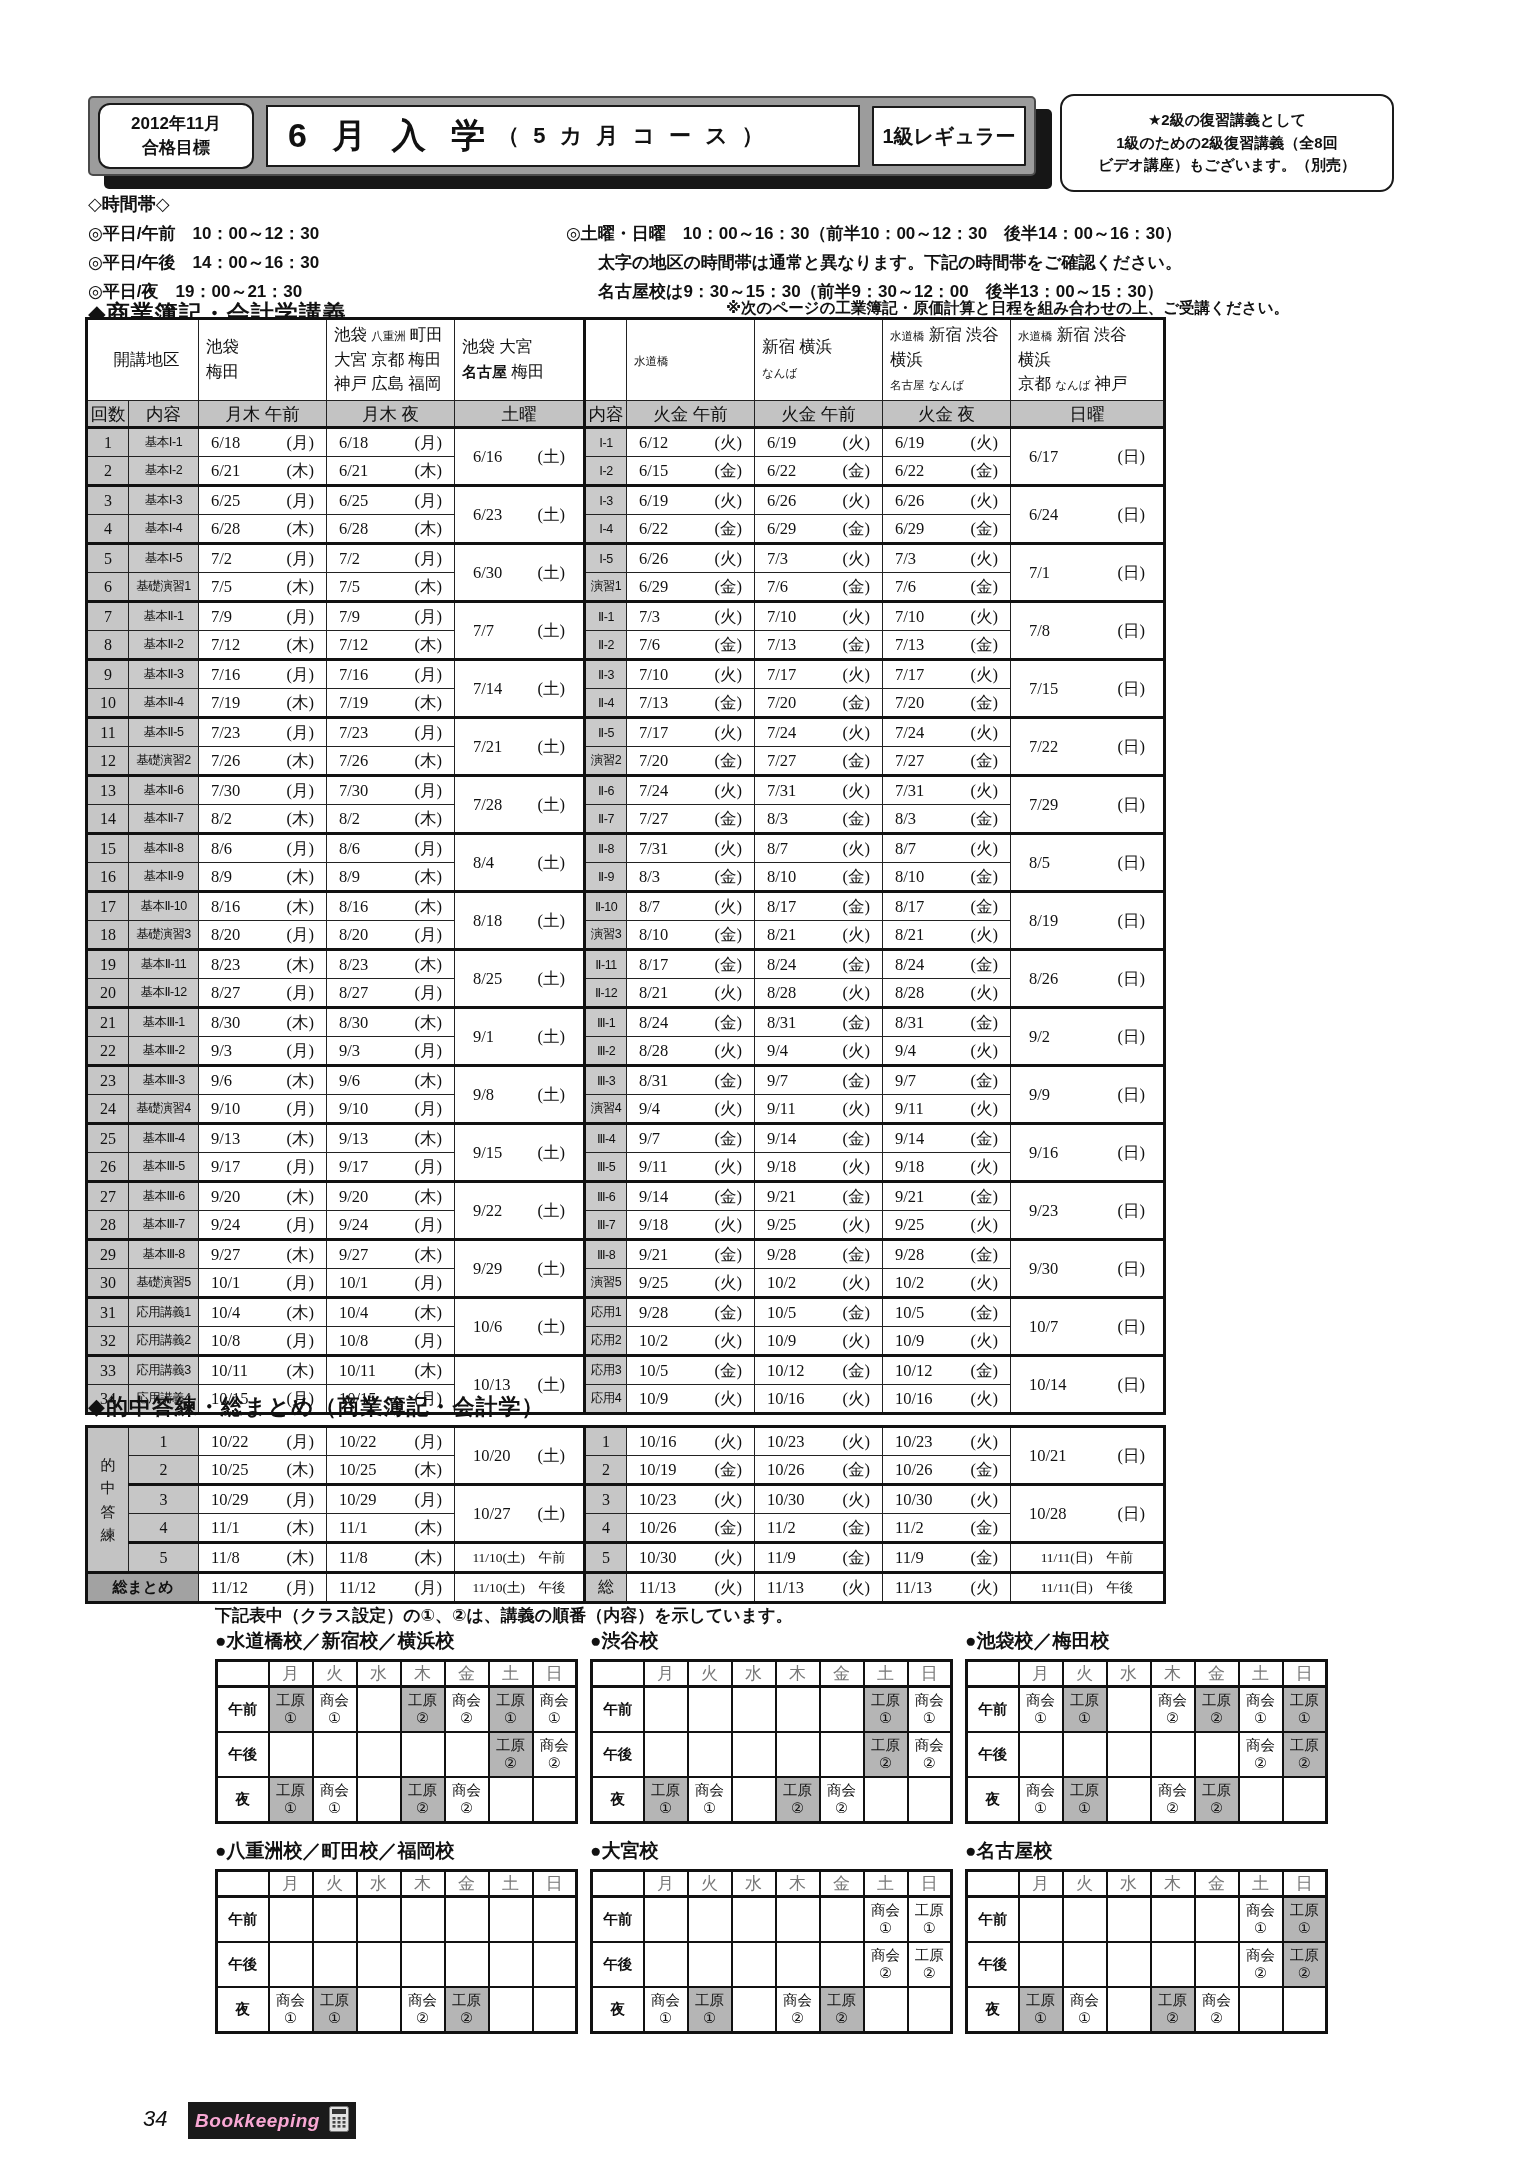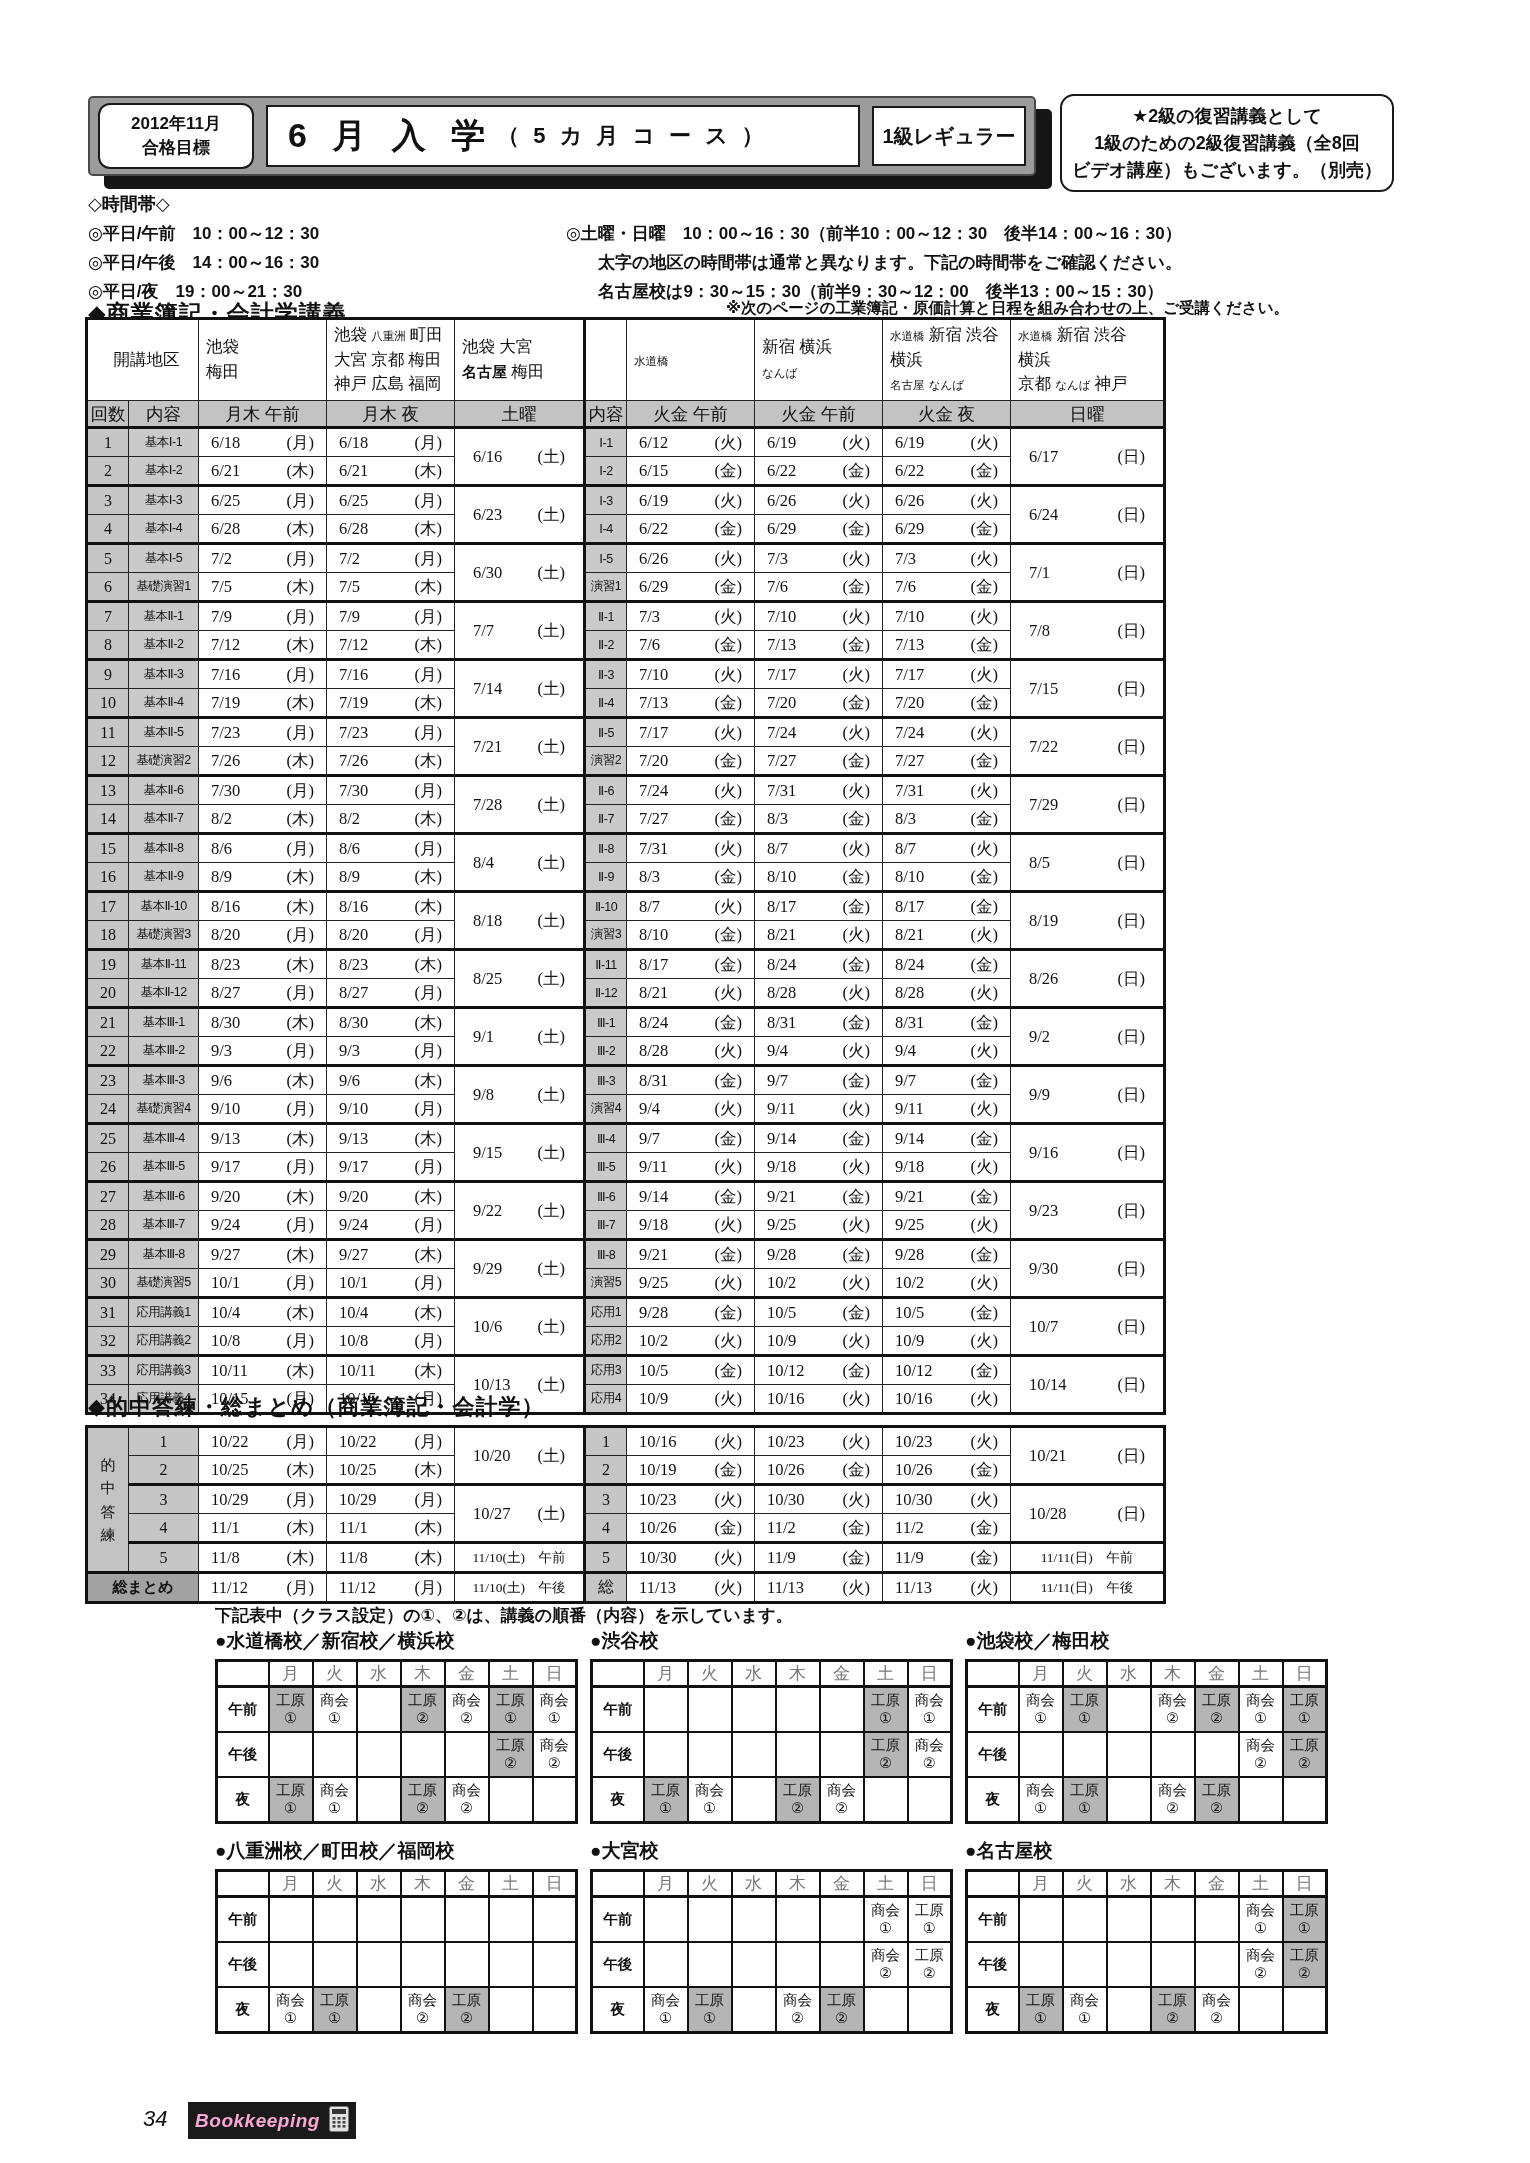--- a/index.html
+++ b/index.html
@@ -14,21 +14,21 @@
             font-weight:bold;font-size:17px;line-height:1.4;}
   .title-box{flex:1;height:62px;background:#fff;border:2px solid #1a1a1a;margin-left:12px;
              display:flex;align-items:center;padding-left:20px;box-sizing:border-box;white-space:nowrap;}
   .title-main{font-weight:bold;font-size:34px;letter-spacing:8px;}
   .title-paren{font-weight:bold;font-size:22px;letter-spacing:4px;margin-left:4px;}
   .level-box{width:150px;height:56px;background:#fff;border:2px solid #1a1a1a;border-radius:1px;
              margin-left:12px;display:flex;align-items:center;justify-content:center;
              font-weight:bold;font-size:20px;}
   .side-box{position:absolute;left:1060px;top:94px;width:330px;height:94px;background:#fff;
             border:2px solid #1a1a1a;border-radius:14px;display:flex;flex-direction:column;
-            justify-content:center;align-items:center;font-weight:bold;font-size:18px;line-height:1.5;}
+            justify-content:center;align-items:center;font-weight:bold;font-size:15px;line-height:1.5;}
   
   .abs{position:absolute;white-space:nowrap;}
   .tb-head{font-weight:bold;font-size:18px;}
   .tb-line{font-weight:bold;font-size:17px;}
   
   .sec-title{font-weight:bold;font-size:23px;letter-spacing:1px;}
   .sec-note{font-weight:bold;font-size:15.5px;}
   .note-text{font-weight:bold;font-size:14.5px;}
   
   table.sched{border-collapse:collapse;table-layout:fixed;border:3px solid #111;

